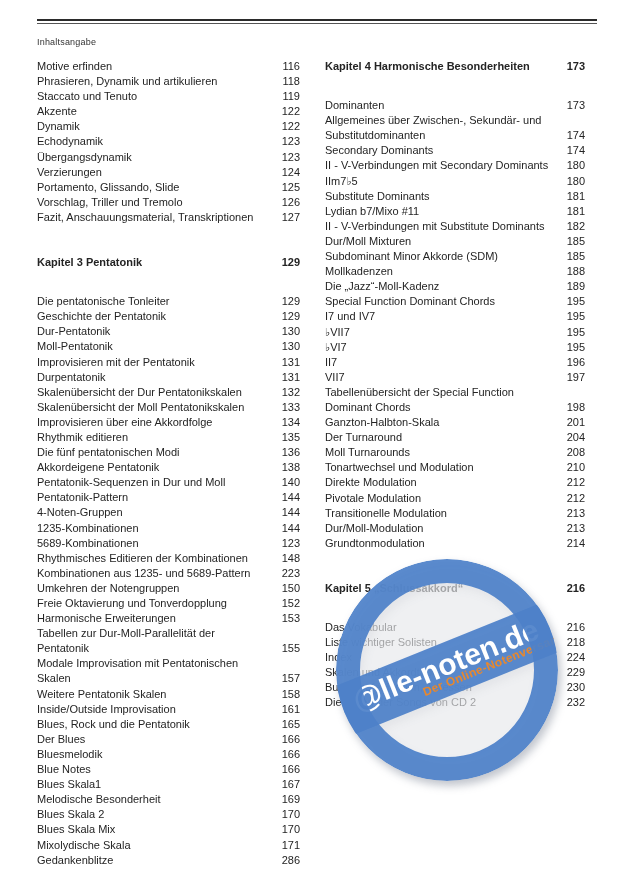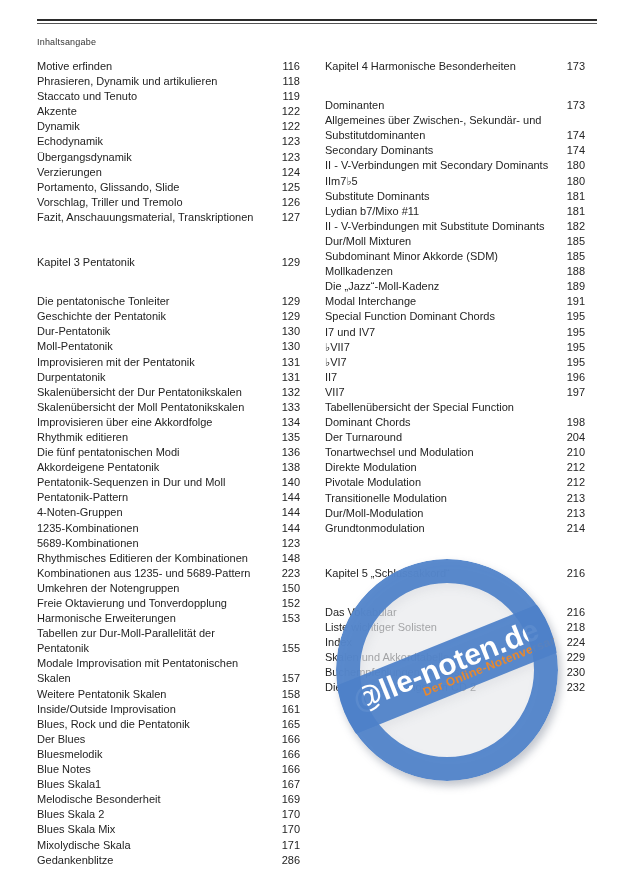--- a/index.html
+++ b/index.html
@@ -13,21 +13,21 @@
   
   .header-label{position:absolute;left:37px;top:4px;font-size:9px;letter-spacing:.2px;color:#333;margin-top:33px;}
   .rule-thick{position:absolute;left:37px;top:19px;width:560px;height:2px;background:#2b2b2b;}
   .rule-thin{position:absolute;left:37px;top:23px;width:560px;height:1px;background:#555;}
 
   
   .col{position:absolute;top:59px;font-size:11px;}
   .col-left{left:37px;width:263px;}
   .col-right{left:325px;width:260px;}
   .row{display:flex;justify-content:space-between;height:15.1px;line-height:15.1px;white-space:nowrap;}
-  .row.bold{font-weight:normal;}
+  .row.bold{font-weight:bold;}
   .row .t{flex:1 1 auto;overflow:hidden;}
   .row .p{flex:0 0 auto;text-align:right;padding-left:6px;}
   .gap{width:100%;}
 
   
   .watermark{
     position:absolute;left:336px;top:559px;width:222px;height:222px;
     pointer-events:none;
     filter:drop-shadow(3px 5px 4px rgba(95,105,125,.40));
   }
@@ -314,24 +314,20 @@
       </div>
       <div class="row">
         <span class="t">Mollkadenzen</span>
         <span class="p">188</span>
       </div>
       <div class="row">
         <span class="t">Die „Jazz“-Moll-Kadenz</span>
         <span class="p">189</span>
       </div>
       <div class="row">
-        <span class="t">Modal Interchange</span>
-        <span class="p">191</span>
-      </div>
-      <div class="row">
         <span class="t">Special Function Dominant Chords</span>
         <span class="p">195</span>
       </div>
       <div class="row">
         <span class="t">I7 und IV7</span>
         <span class="p">195</span>
       </div>
       <div class="row">
         <span class="t">♭VII7</span>
         <span class="p">195</span>
@@ -350,22 +346,30 @@
       </div>
       <div class="row">
         <span class="t">Tabellenübersicht der Special Function</span>
         <span class="p"></span>
       </div>
       <div class="row">
         <span class="t">Dominant Chords</span>
         <span class="p">198</span>
       </div>
       <div class="row">
+        <span class="t">Ganzton-Halbton-Skala</span>
+        <span class="p">201</span>
+      </div>
+      <div class="row">
         <span class="t">Der Turnaround</span>
         <span class="p">204</span>
+      </div>
+      <div class="row">
+        <span class="t">Moll Turnarounds</span>
+        <span class="p">208</span>
       </div>
       <div class="row">
         <span class="t">Tonartwechsel und Modulation</span>
         <span class="p">210</span>
       </div>
       <div class="row">
         <span class="t">Direkte Modulation</span>
         <span class="p">212</span>
       </div>
       <div class="row">

